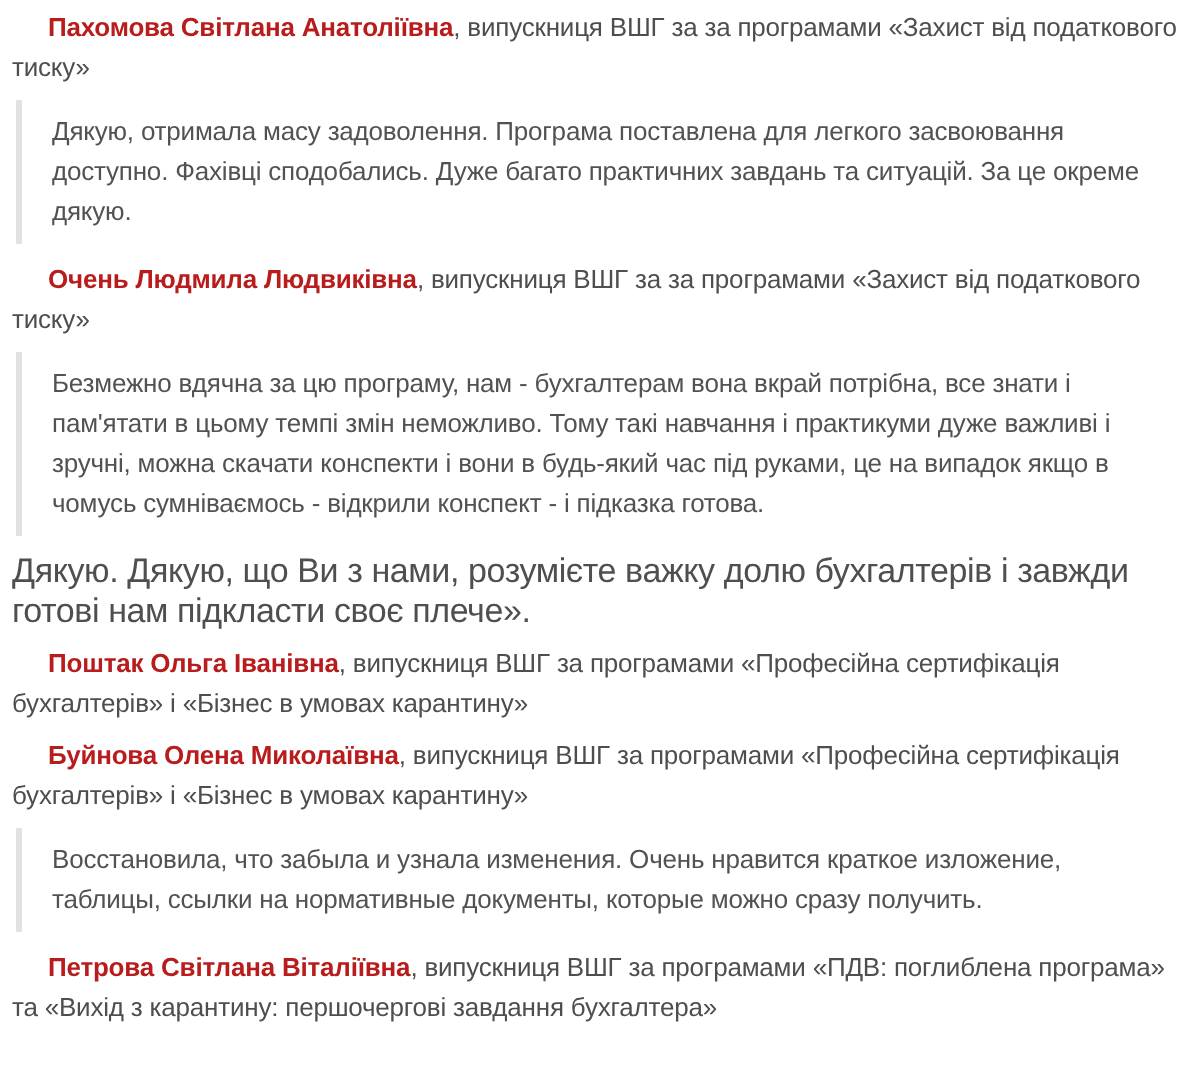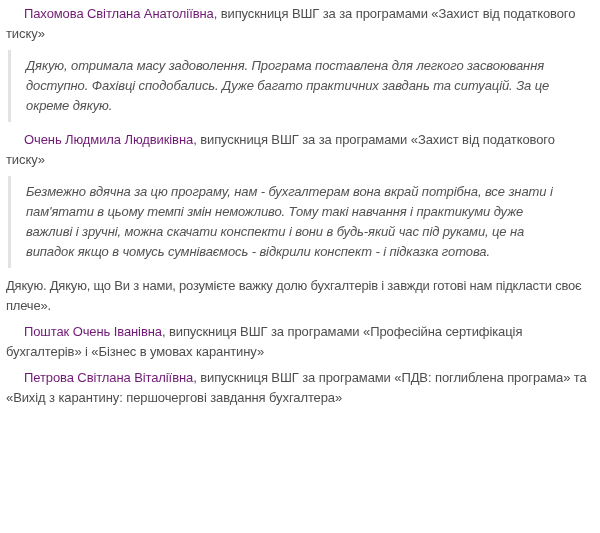--- a/index.html
+++ b/index.html
@@ -20,39 +20,38 @@
     color: #4f4f4f;
     -webkit-font-smoothing: antialiased;
   }
   .testimonial-header {
     margin: 0 0 6px 0;
     font-size: 13px;
     line-height: 20px;
     color: #4e4e4e;
   }
   .testimonial-header .name {
-    font-weight: normal;
-    color: #701a75;
+    font-weight: bold;
+    color: #b91c1c;
     padding-left: 18px;
   }
   blockquote.quote {
     margin: 0 0 8px 2px;
     border-left: 3px solid #e2e2e2;
     padding: 6px 20px 6px 15px;
     font-size: 13px;
     line-height: 20px;
     color: #525252;
   }
   blockquote.quote p {
     margin: 0;
-    font-style: italic;
   }
   .extra-paragraph {
     margin: 0 0 6px 0;
-    font-size: 13px;
+    font-size: 17px;
     line-height: 20px;
     letter-spacing: -0.2px;
     color: #4f4f4f;
   }
   section.testimonial {
     margin: 0;
   }
 </style>
 </head>
 <body>
@@ -66,22 +65,26 @@
 
 <section class="testimonial">
   <p class="testimonial-header"><span class="name">Очень Людмила Людвиківна</span><span>, випускниця ВШГ за за програмами «Захист від податкового тиску»</span></p>
   <blockquote class="quote">
     <p>Безмежно вдячна за цю програму, нам - бухгалтерам вона вкрай потрібна, все знати і пам'ятати в цьому темпі змін неможливо. Тому такі навчання і практикуми дуже важливі і зручні, можна скачати конспекти і вони в будь-який час під руками, це на випадок якщо в чомусь сумніваємось - відкрили конспект - і підказка готова.</p>
   </blockquote>
   <p class="extra-paragraph">Дякую. Дякую, що Ви з нами, розумієте важку долю бухгалтерів і завжди готові нам підкласти своє плече».</p>
 </section>
 
 <section class="testimonial">
-  <p class="testimonial-header"><span class="name">Поштак Очень Іванівна</span><span>, випускниця ВШГ за програмами «Професійна сертифікація бухгалтерів» і «Бізнес в умовах карантину»</span></p>
+  <p class="testimonial-header"><span class="name">Поштак Ольга Іванівна</span><span>, випускниця ВШГ за програмами «Професійна сертифікація бухгалтерів» і «Бізнес в умовах карантину»</span></p>
 </section>
 
 <section class="testimonial">
+  <p class="testimonial-header"><span class="name">Буйнова Олена Миколаївна</span><span>, випускниця ВШГ за програмами «Професійна сертифікація бухгалтерів» і «Бізнес в умовах карантину»</span></p>
+  <blockquote class="quote">
+    <p>Восстановила, что забыла и узнала изменения. Очень нравится краткое изложение, таблицы, ссылки на нормативные документы, которые можно сразу получить.</p>
+  </blockquote>
 </section>
 
 <section class="testimonial">
   <p class="testimonial-header"><span class="name">Петрова Світлана Віталіївна</span><span>, випускниця ВШГ за програмами «ПДВ: поглиблена програма» та «Вихід з карантину: першочергові завдання бухгалтера»</span></p>
 
 </section>
 
 </body></html>

